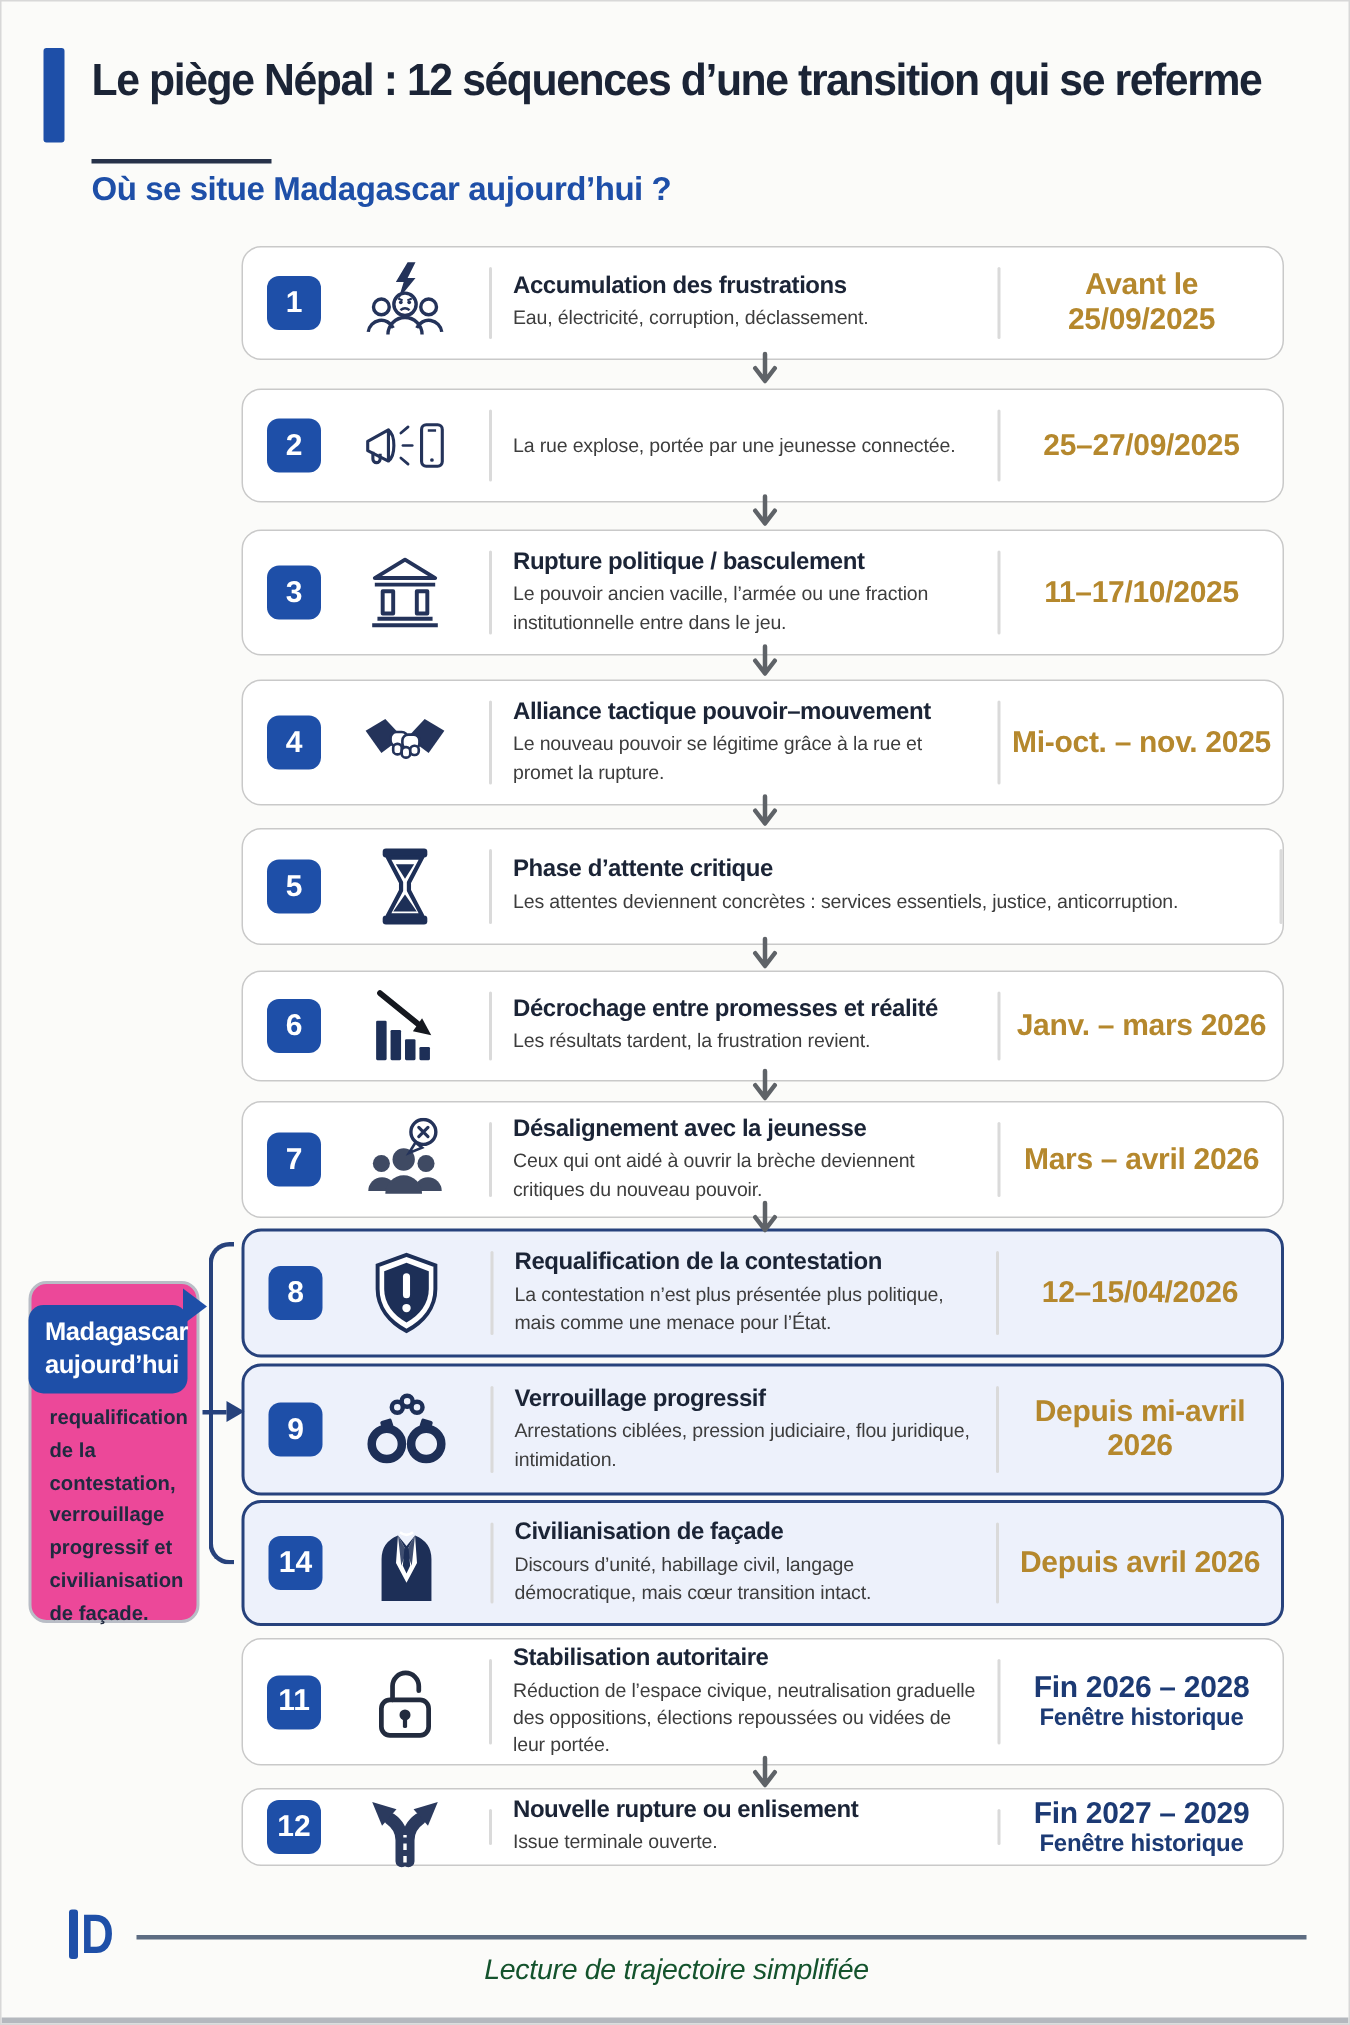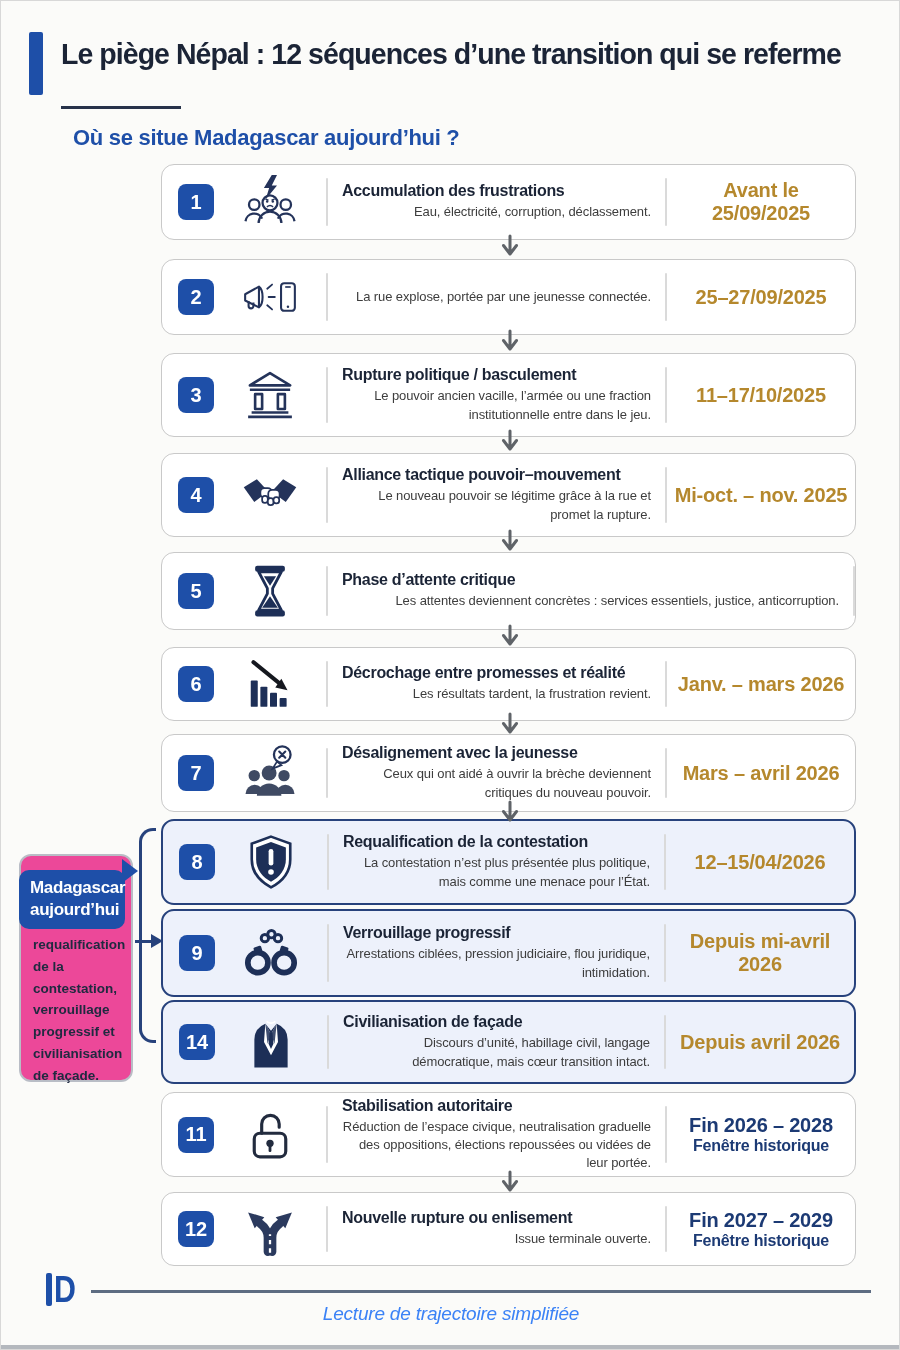--- a/index.html
+++ b/index.html
@@ -6,51 +6,51 @@
   body{width:900px;height:1350px;position:relative;background:#fbfbf9;
        font-family:"Liberation Sans","DejaVu Sans",sans-serif;overflow:hidden;
        border:1px solid #d8d8d8;box-sizing:border-box;}
   
   .accent-bar{position:absolute;left:28px;top:31px;width:14px;height:63px;
               background:var(--accent,#2150b0);border-radius:2px;}
   h1{position:absolute;left:60px;top:36px;margin:0;font-size:30px;font-weight:800;
      color:var(--ink,#1b2436);letter-spacing:-1px;white-space:nowrap;
      transform:scaleX(.95);transform-origin:left center;}
   .t-underline{position:absolute;left:60px;top:105px;width:120px;height:2.5px;background:#27324a;}
-  .subtitle{position:absolute;left:60px;top:112px;margin:12px;font-size:22px;font-weight:800;
+  .subtitle{position:absolute;left:60px;top:112px;margin:0;font-size:22px;font-weight:800;
             color:var(--accent,#1d4fa8);letter-spacing:-.3px;white-space:nowrap;}
   
   #timeline{position:absolute;inset:0;}
   .card{position:absolute;left:160px;width:695px;box-sizing:border-box;
         background:#fff;border:1.5px solid #c9c9c9;border-radius:13px;
         display:flex;align-items:center;}
   .card:nth-of-type(1){top:163px;height:76px}
   .card:nth-of-type(2){top:258px;height:76px}
   .card:nth-of-type(3){top:352px;height:84px}
   .card:nth-of-type(4){top:452px;height:84px}
   .card:nth-of-type(5){top:551px;height:78px}
   .card:nth-of-type(6){top:646px;height:74px}
   .card:nth-of-type(7){top:733px;height:78px}
   .card:nth-of-type(8){top:818px;height:86px}
   .card:nth-of-type(9){top:908px;height:88px}
   .card:nth-of-type(10){top:999px;height:84px}
   .card:nth-of-type(11){top:1091px;height:85px}
-  .card:nth-of-type(12){top:1191px;height:74px}
+  .card:nth-of-type(12){top:1191px;height:52px}
   .card.hl{border:2.5px solid var(--hlborder,#27427c);background:var(--hlbg,#edf1fb);}
   .badge{width:36px;height:36px;margin-left:16px;flex:0 0 auto;border-radius:8px;
          background:var(--accent,#1d4ea5);color:#fff;font-weight:800;font-size:20px;
          display:flex;align-items:center;justify-content:center;}
   .iconbox{width:112px;flex:0 0 auto;display:flex;align-items:center;justify-content:center;}
   .icn{width:58px;height:56px;}
   .vdiv{width:2px;flex:0 0 auto;align-self:center;height:calc(100% - 26px);
         background:#dadada;border-radius:1px;}
   .texts{flex:1;padding:0 14px;min-width:0;}
   .ctitle{font-size:16px;font-weight:800;color:var(--ink,#1b2436);letter-spacing:-.3px;
           margin-bottom:3px;}
-  .cdesc{font-size:13px;line-height:1.4;color:#3d3d3d;letter-spacing:-.1px;text-align:right;}
+  .cdesc{font-size:13px;line-height:1.4;color:#3d3d3d;letter-spacing:-.1px;}
   .datebox{width:188px;flex:0 0 auto;text-align:center;padding:0 6px;box-sizing:border-box;}
   .date1{font-size:20px;font-weight:800;color:var(--gold,#b5882d);letter-spacing:-.2px;}
   .date2{font-size:16px;font-weight:800;letter-spacing:-.2px;}
   .date2:empty{display:none;}
   .navy-date .date1,.navy-date .date2{color:var(--datenavy,#1c3a74);}
   
   .flow-arrow{position:absolute;left:500px;width:18px;height:26px;z-index:3;}
   
   #annotation{position:absolute;left:18px;top:841px;width:150px;z-index:4;}
   .ann-note{position:absolute;left:0;top:12px;width:114px;height:228px;background:#ec4899;
@@ -72,21 +72,21 @@
   .ann-arrow-head{position:absolute;left:150px;top:933px;width:0;height:0;z-index:4;
                   border-left:12px solid var(--hlborder,#27427c);
                   border-top:7.5px solid transparent;border-bottom:7.5px solid transparent;}
   
   .logo{position:absolute;left:45px;top:1270px;display:flex;align-items:center;height:36px;}
   .logo-bar{width:6px;height:33px;background:var(--accent,#2247ab);border-radius:2px;}
   .logo-letter{font-size:37px;font-weight:800;color:var(--accent,#2247ab);line-height:1;
                margin-left:2px;transform:scaleX(.82);transform-origin:left center;}
   .footer-hr{position:absolute;left:90px;top:1289px;width:780px;height:3px;background:#5d6c82;}
   .caption{position:absolute;left:0;top:1302px;width:900px;text-align:center;
-           font-size:19px;font-style:italic;color:#3b82f6;letter-spacing:-.2px;}
+           font-size:19px;font-style:italic;color:#14532d;letter-spacing:-.2px;}
   .bottom-strip{position:absolute;left:0;bottom:0;width:100%;height:4px;background:#b4b8be;}
   .hidden-defs{position:absolute;width:0;height:0;overflow:hidden;}
 </style>
 </head>
 <body>
 
 <svg class="hidden-defs" aria-hidden="true">
   <defs>
     <symbol id="i-crowd-bolt" viewBox="0 0 64 64">
       <path d="M34 1 L25 16 h6 L27 29 L40 13 h-6 L40 1 Z" fill="#24335a"></path>

